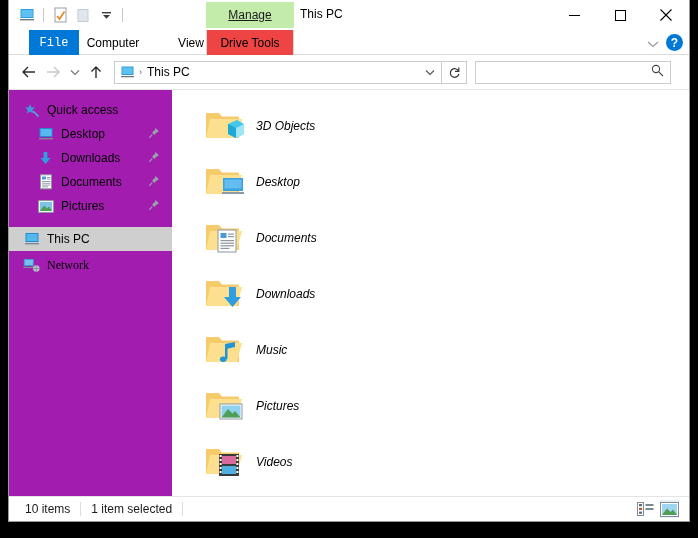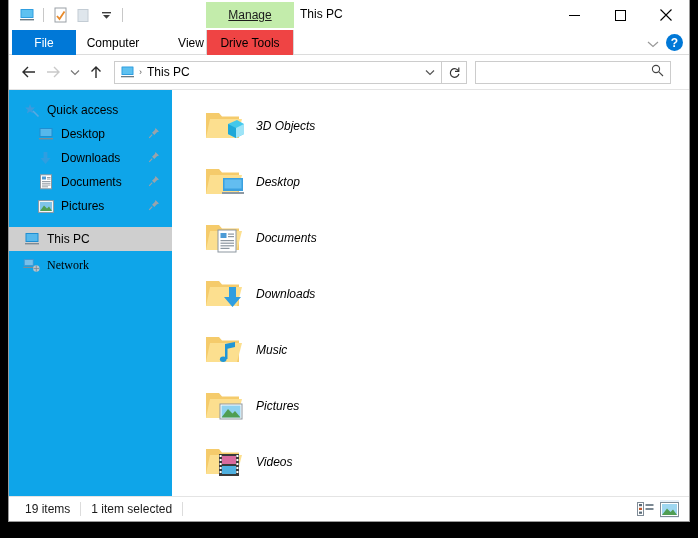--- a/index.html
+++ b/index.html
@@ -66,22 +66,22 @@
     background: #ffffff; flex: none;
     border-bottom: 1px solid #dcdcdc;
   }
   .tab {
     position: absolute; top: 0; height: 25px;
     display: flex; align-items: center; justify-content: center;
     font-size: 12px; color: #000;
     padding: 0 10px;
   }
   .tab.file {
-    left: 3px; width: 64px;
-    background: #0078d7; color: #fff;
+    left: 20px; width: 50px;
+    background: #0078d7; color: #fff; font-family: Liberation Mono, monospace;
   }
   .tab.computer { left: 66px; width: 76px; }
   .tab.view { left: 158px; width: 48px; }
   .tab.drivetools {
     left: 197px; width: 88px;
     border-left: 1px solid #d6d6d6;
     border-right: 1px solid #d6d6d6;
     background: #ef4444;
   }
   .ribbon-right {
@@ -155,21 +155,21 @@
   
   .body {
     flex: 1; display: flex;
     border-top: 1px solid #e4e4e4;
     min-height: 0;
   }
 
   
   .sidebar {
     width: 163px; flex: none;
-    background: #0ea5e9;
+    background: #a21caf;
     padding-top: 8px;
     font-size: 12px;
     overflow: hidden;
   }
   .nav-item {
     height: 24px; display: flex; align-items: center;
     padding-left: 14px; position: relative;
     color: #000;
   }
   .nav-item.indent { padding-left: 28px; }
@@ -608,21 +608,21 @@
             </svg>
           </span>
           <span class="tile-label">Videos</span>
         </div>
       </div>
 
     </div>
   </div>
 
   <div class="statusbar">
-    <span class="status-item">19 items</span>
+    <span class="status-item">10 items</span>
     <span class="status-div"></span>
     <span class="status-item">1 item selected</span>
     <span class="status-div"></span>
 
     <div class="view-btns">
       <div class="view-btn">
         <svg width="17" height="14" viewBox="0 0 17 14">
           <rect x="0.5" y="0.5" width="6" height="13" fill="none" stroke="#7f8b96"></rect>
           <rect x="2" y="2" width="3" height="2.2" fill="#5b6b78"></rect>
           <rect x="2" y="5.8" width="3" height="2.2" fill="#c0562a"></rect>

